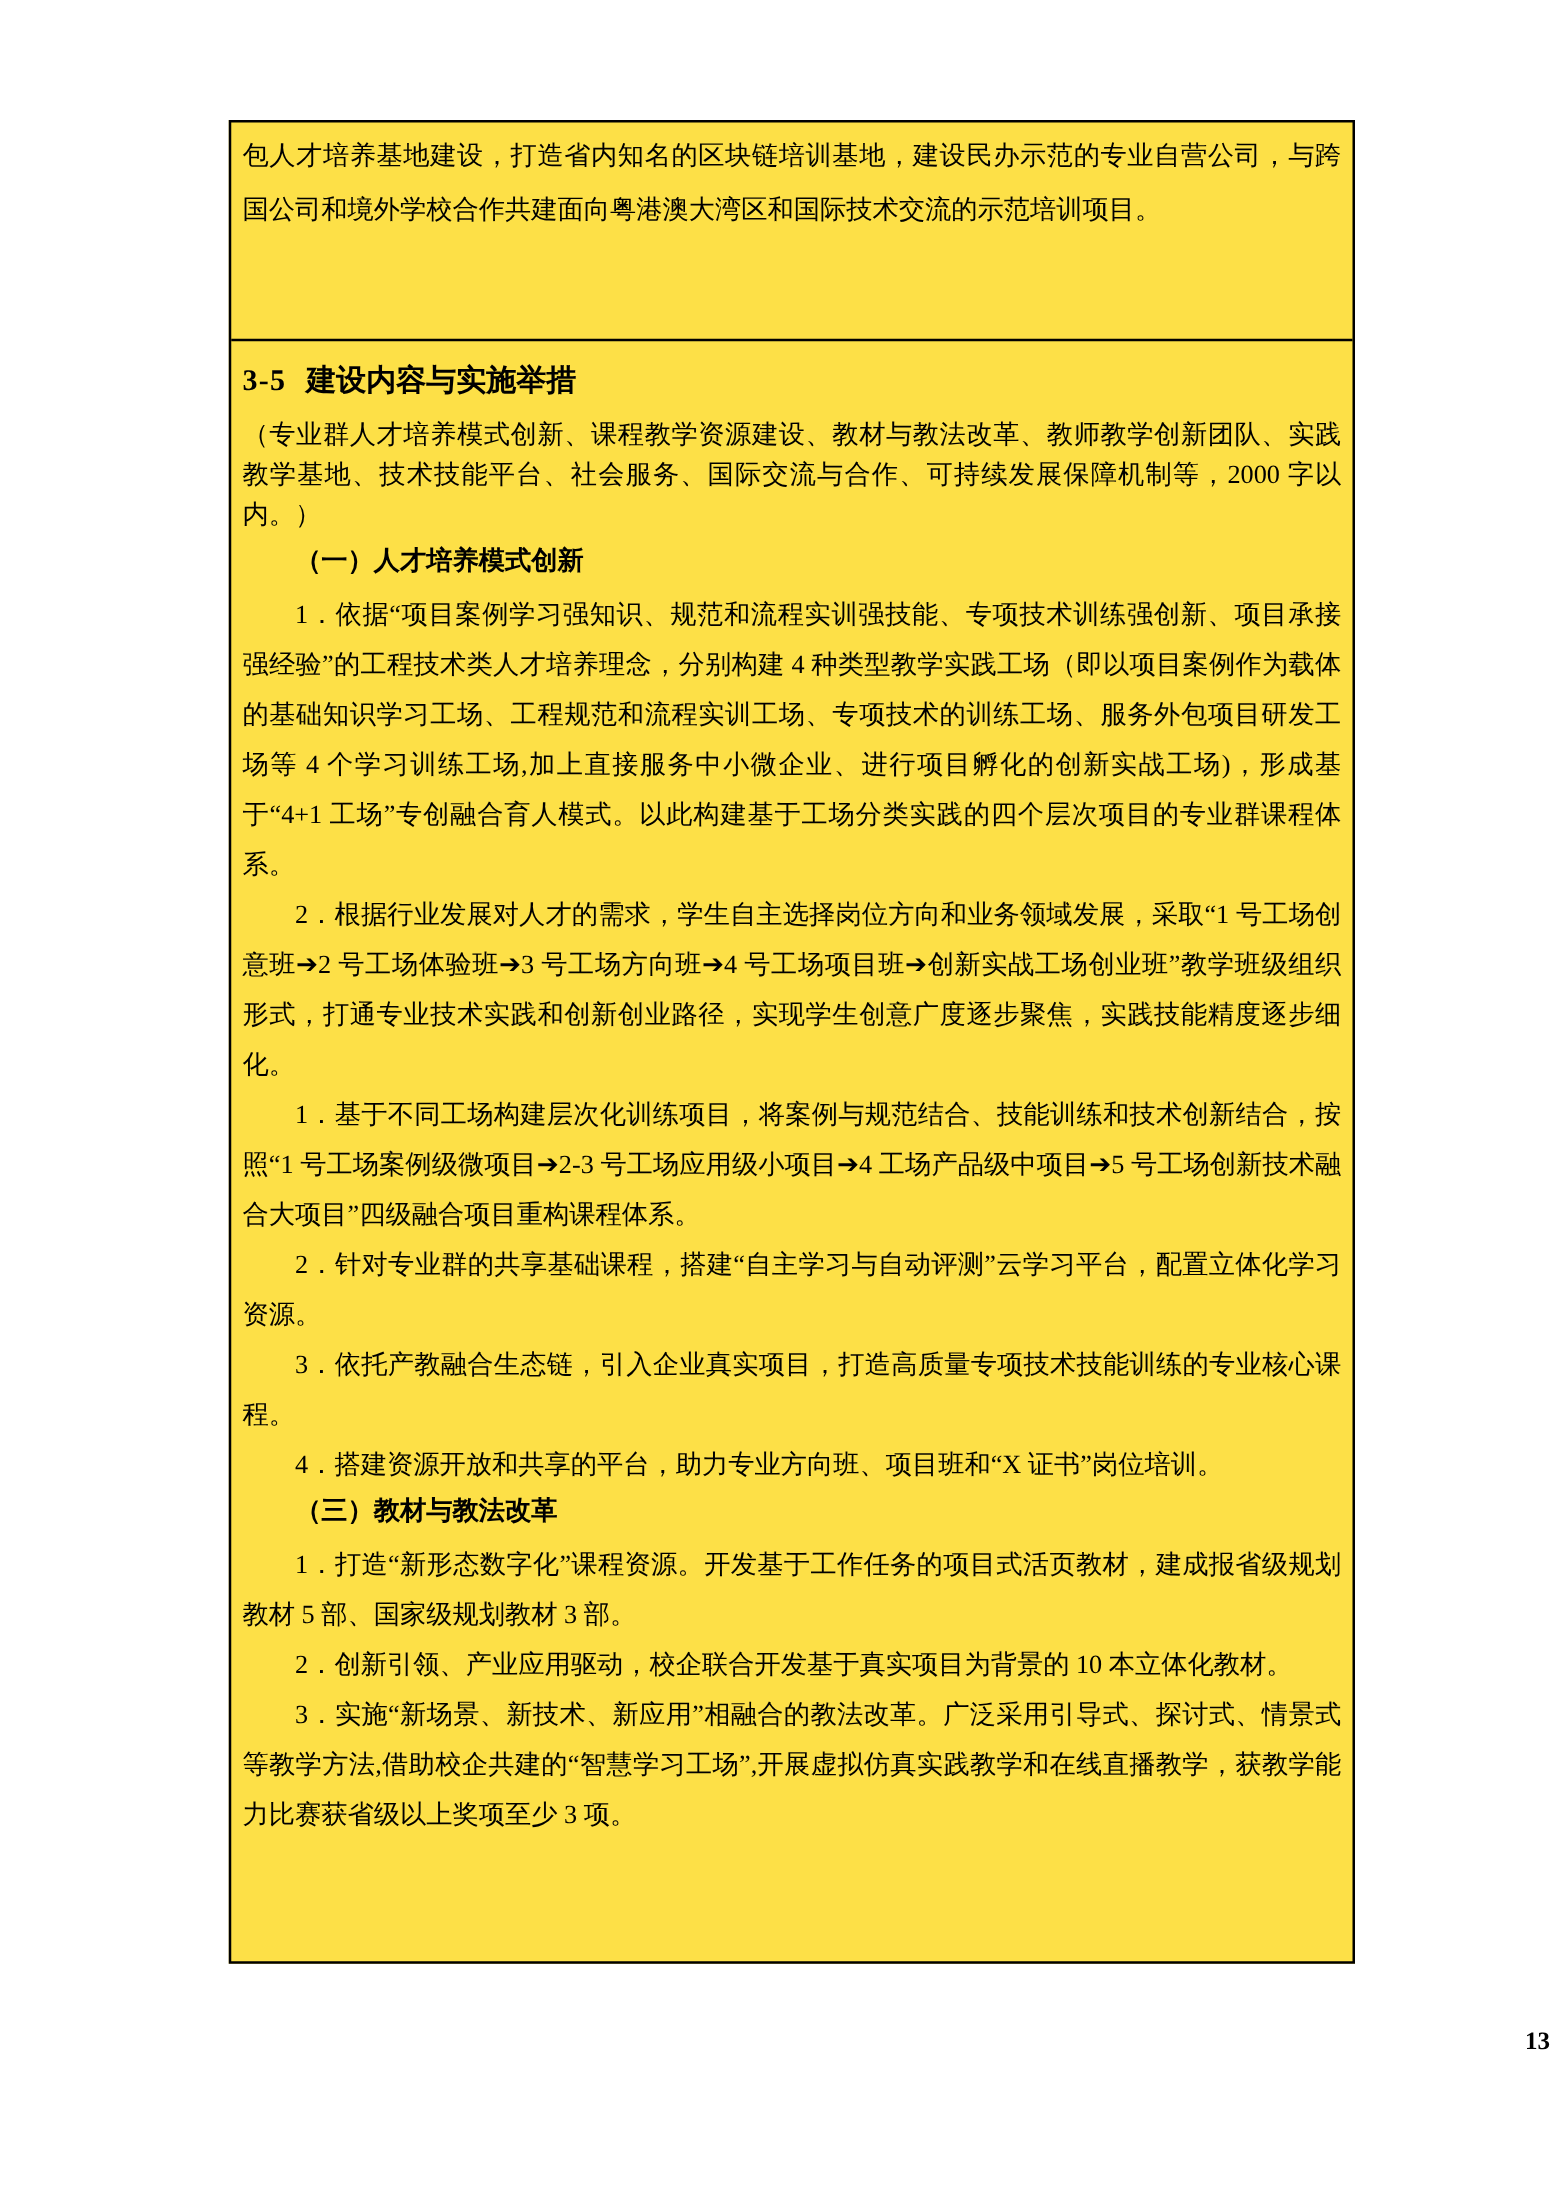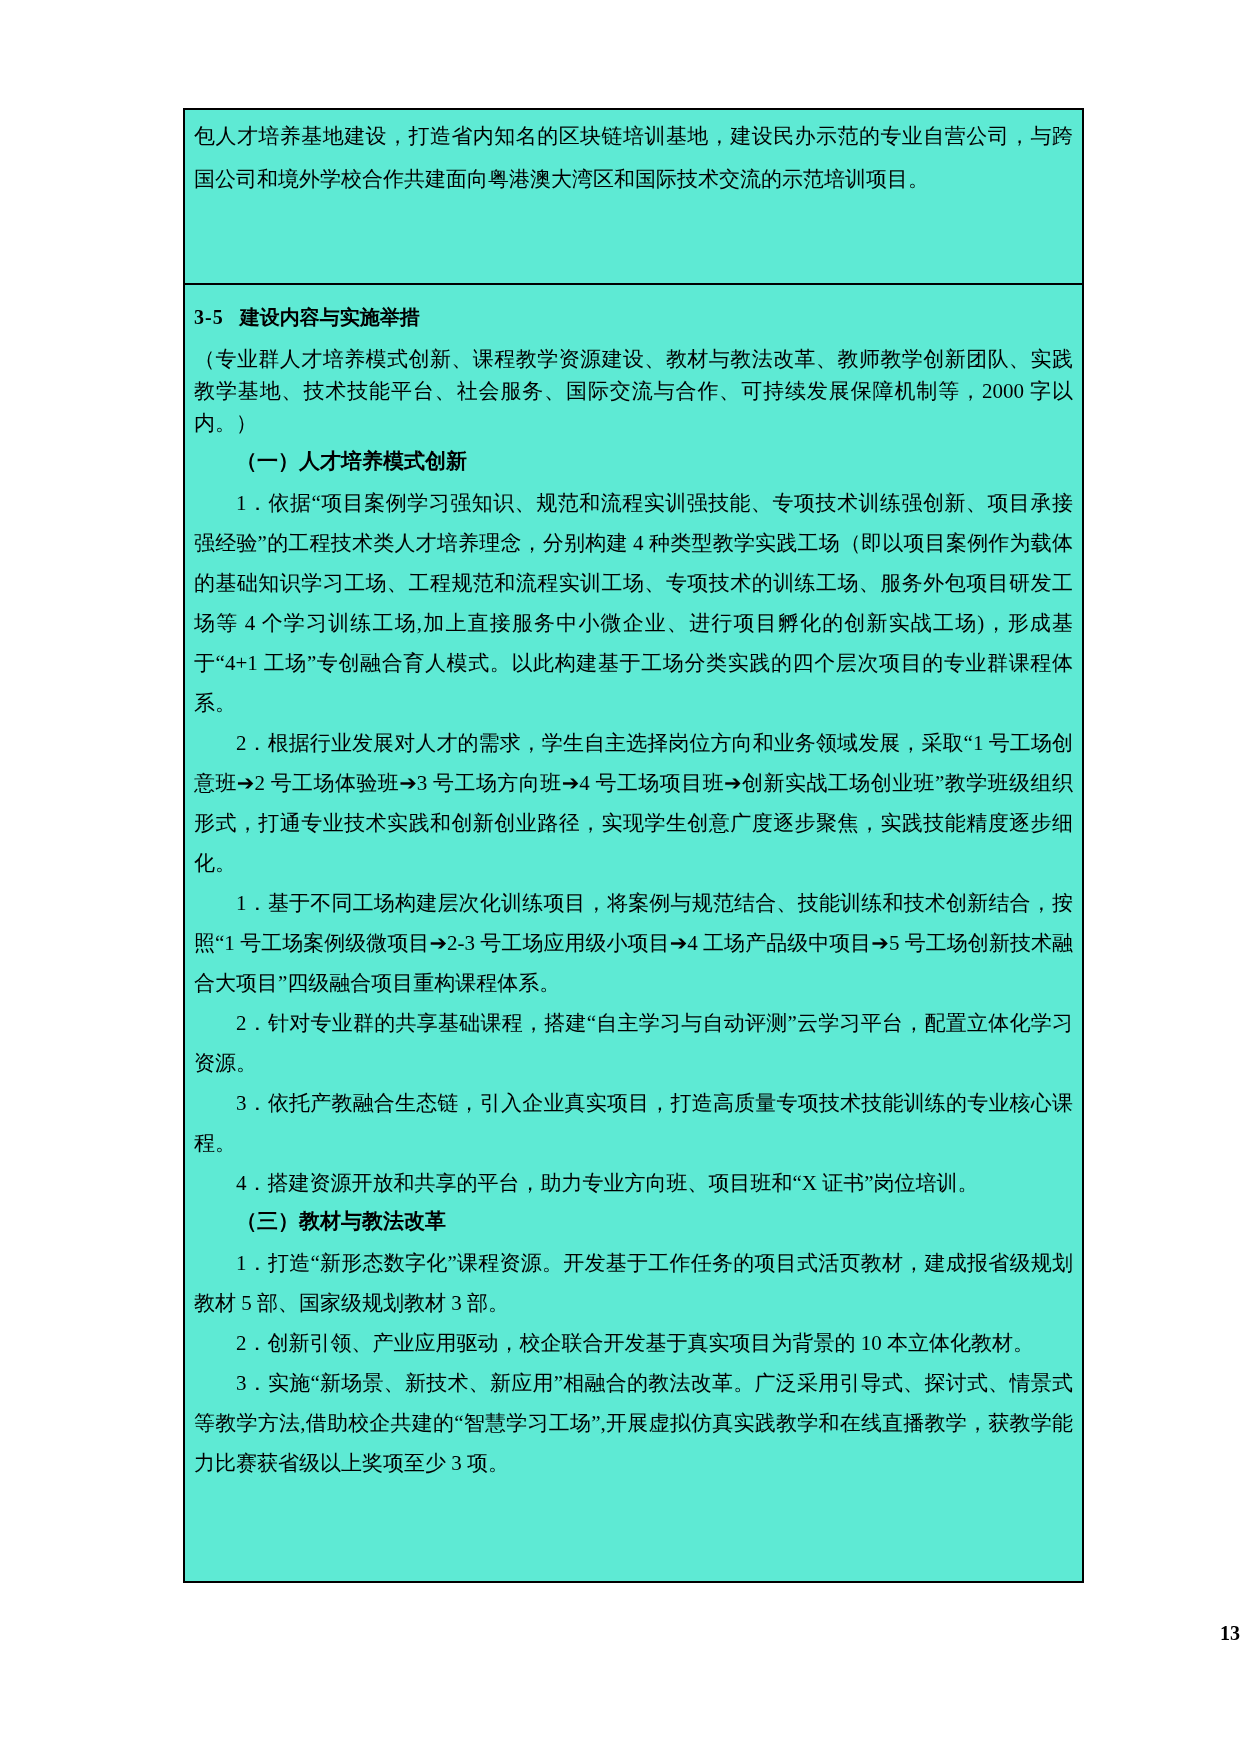--- a/index.html
+++ b/index.html
@@ -9,25 +9,25 @@
     height: 1753px;
     margin: 0 auto;
     background: #ffffff;
     color: #000;
     font-family: "Liberation Serif", "DejaVu Serif", serif;
     overflow: hidden;
   }
   .doc-table {
     position: absolute;
     left: 183px;
-    top: 108px;
+    top: 96px;
     width: 901px;
     border: 2px solid #000;
     box-sizing: border-box;
-    background: #5eead4;
+    background: #fde047;
   }
   .cell { box-sizing: border-box; }
   .cell-continuation {
     height: 175px;
     border-bottom: 2px solid #000;
     padding: 5px 9px 0 9px;
     overflow: hidden;
   }
   .cont-text {
     margin: 0;
@@ -35,21 +35,21 @@
     line-height: 43px;
     text-align: justify;
   }
   .cell-section {
     height: 1296px;
     padding: 12px 9px 0 9px;
     overflow: hidden;
   }
   .section-header {
     font-weight: bold;
-    font-size: 20px;
+    font-size: 24px;
     line-height: 36px;
     margin: 2px 0 8px 0;
   }
   .section-id { margin-right: 16px; letter-spacing: 1px; }
   .note {
     margin: 0 0 4px 0;
     font-size: 21px;
     line-height: 32px;
     text-align: justify;
   }

